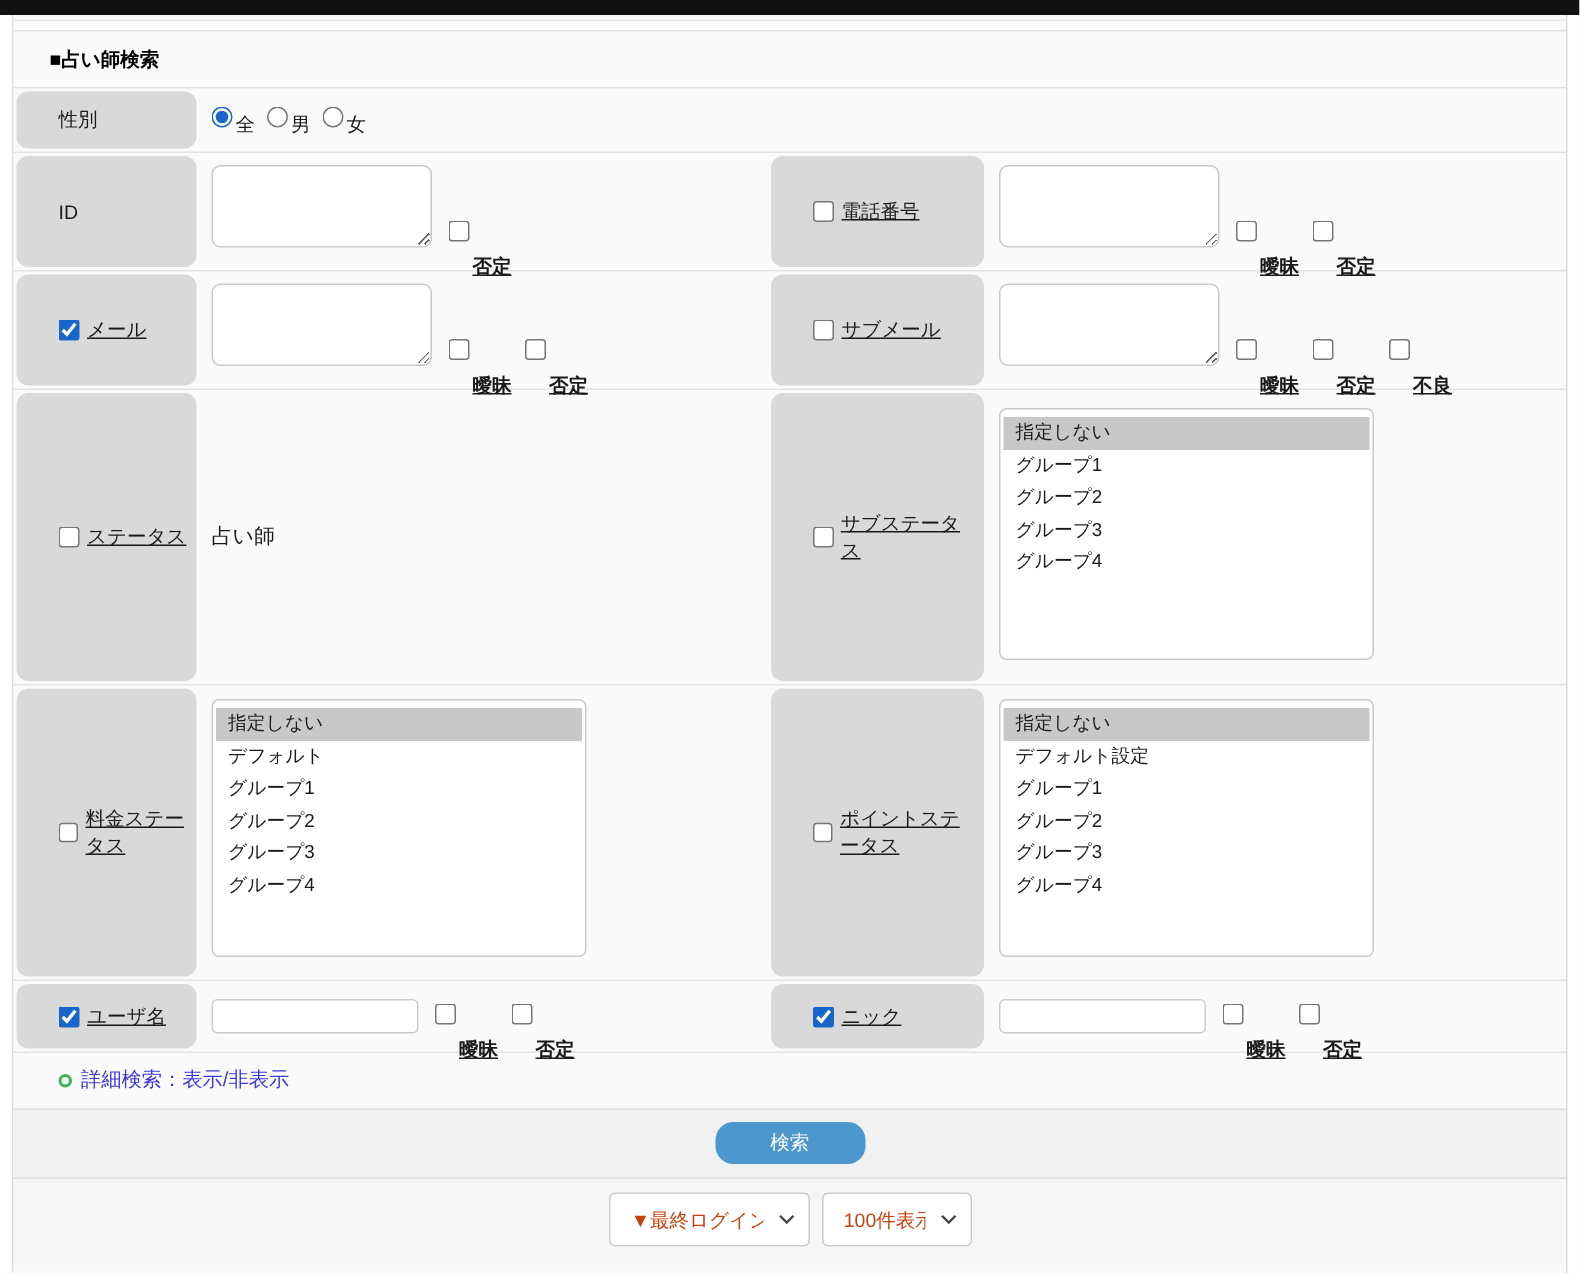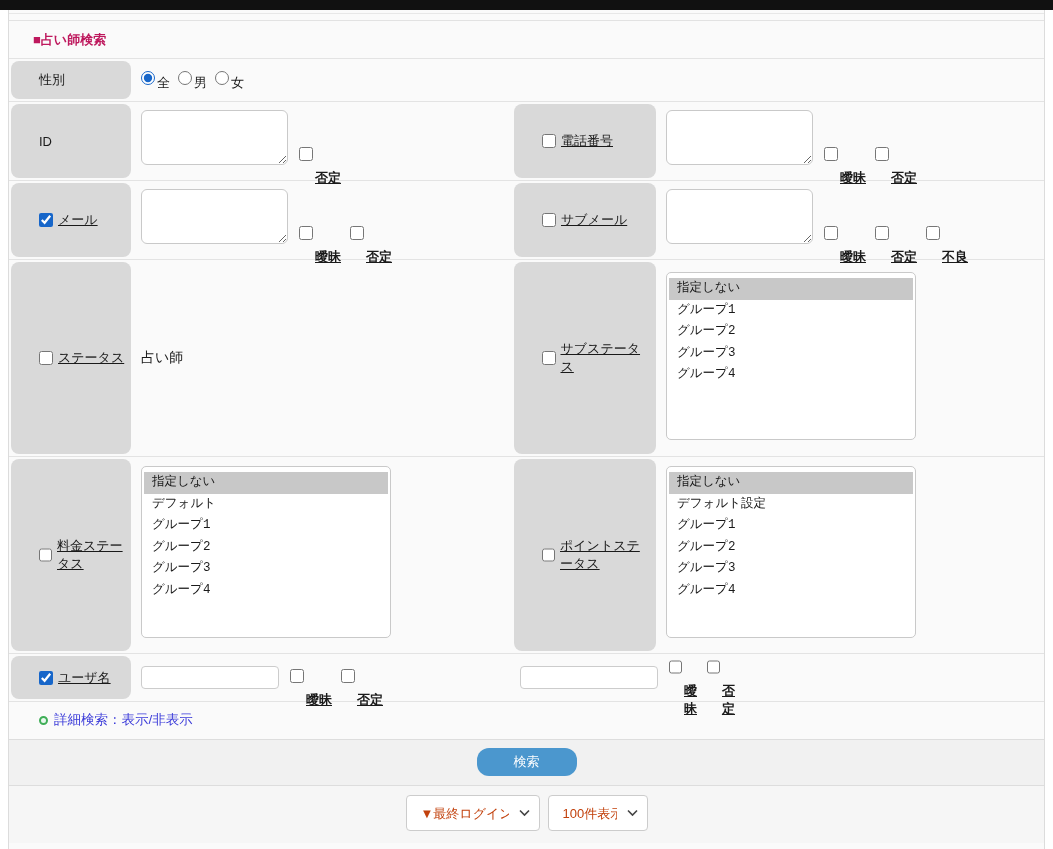--- a/index.html
+++ b/index.html
@@ -3,34 +3,34 @@
 <meta charset="utf-8">
 <style>
   * { box-sizing: border-box; }
   html,body { margin:0; padding:0; background:#ffffff; font-family:"Liberation Sans","DejaVu Sans",sans-serif; color:#1a1a1a; }
   .topbar { height:10px; background:#111111; width:100%; }
   .frame { margin:0 8px; border-left:1px solid #dcdcdc; border-right:1px solid #dcdcdc; background:#fafafa; min-height:839px; }
   .tline1 { height:4px; border-bottom:1px solid #e7e7e7; }
   .tline2 { height:7px; border-bottom:1px solid #e2e2e2; }
 
   .hdr-row { display:flex; justify-content:space-between; align-items:center; padding:8px 14px 8px 24px; border-bottom:1px solid #e3e3e3; min-height:38px; }
-  .hdr-title { font-weight:bold; font-size:13px; color:#be185d; }
+  .hdr-title { font-weight:bold; font-size:13px; color:#000000; }
   .btn-blue { background:#4b97ce; color:#fff; border:none; border-radius:12px; padding:5px 16px; font-size:12.5px; font-family:inherit; cursor:pointer; }
 
   .row { display:grid; grid-template-columns:124px 379px 146px 1fr; border-bottom:1px solid #e3e3e3; }
   .row.gender { grid-template-columns:124px 1fr; min-height:43px; }
   .row.rta { min-height:78px; }
   .row.rlist { min-height:196px; }
   .row.rline { min-height:48px; }
 
   .lab { background:#d9d9d9; border-radius:8px; margin:2px; display:flex; align-items:center; padding:0 6px 0 28px; gap:5px; font-size:13px; }
   .lab .u { text-decoration:underline; }
   .cell { padding-left:8px; display:flex; align-items:center; }
   .cell.bottom { align-items:flex-end; padding-bottom:15px; padding-top:8px; }
-  .cell.top { align-items:center;font-family:Liberation Mono, monospace; }
+  .cell.top { align-items:center; }
 
   input[type=checkbox] { width:14px; height:14px; accent-color:#1766c9; margin:0; }
   input[type=radio] { width:14px; height:14px; accent-color:#1766c9; margin:0; }
 
   .radio-opt { display:inline-flex; align-items:flex-start; gap:2px; margin-right:8px; font-size:13px; }
   .radio-opt span { position:relative; top:3px; }
 
   textarea.ta { width:147px; height:55px; border:1px solid #c9c9c9; border-radius:6px; resize:both; background:#fff; font-family:inherit; }
   input.ti { width:138px; height:23px; border:1px solid #cccccc; border-radius:4px; background:#fff; font-family:inherit; padding:0 6px; font-size:13px; }
 
@@ -228,20 +228,24 @@
         <label class="flag">
           <input type="checkbox" style="">
           <span class="u">曖昧</span>
         </label>
         <label class="flag">
           <input type="checkbox" style="">
           <span class="u">否定</span>
         </label>
       </span>
     </div>
+    <div class="lab">
+      <input type="checkbox" checked="" style="">
+      <span class="u">ニック</span>
+    </div>
     <div class="cell">
       <input class="ti" type="text" style="">
       <span class="flags">
         <label class="flag">
           <input type="checkbox" style="">
           <span class="u">曖昧</span>
         </label>
         <label class="flag">
           <input type="checkbox" style="">
           <span class="u">否定</span>

